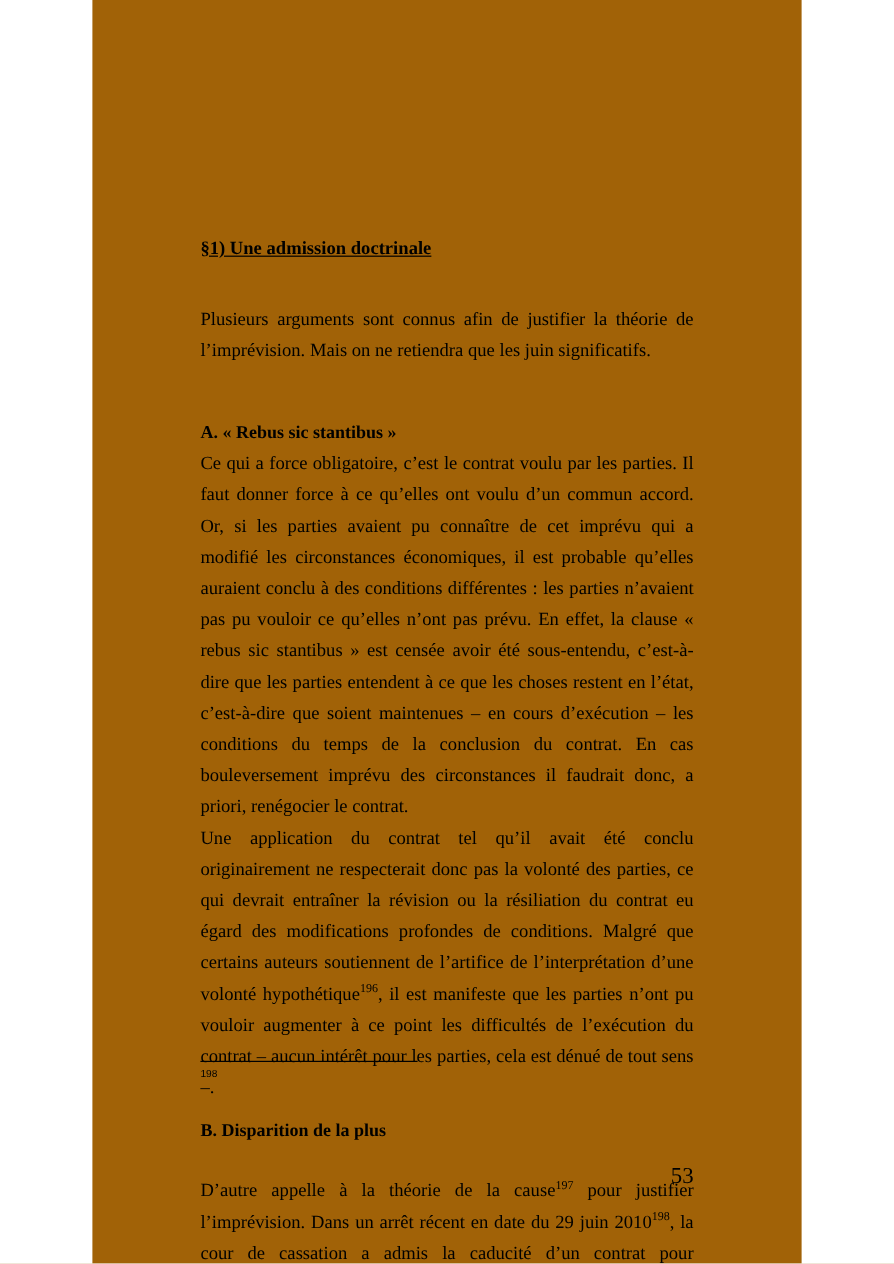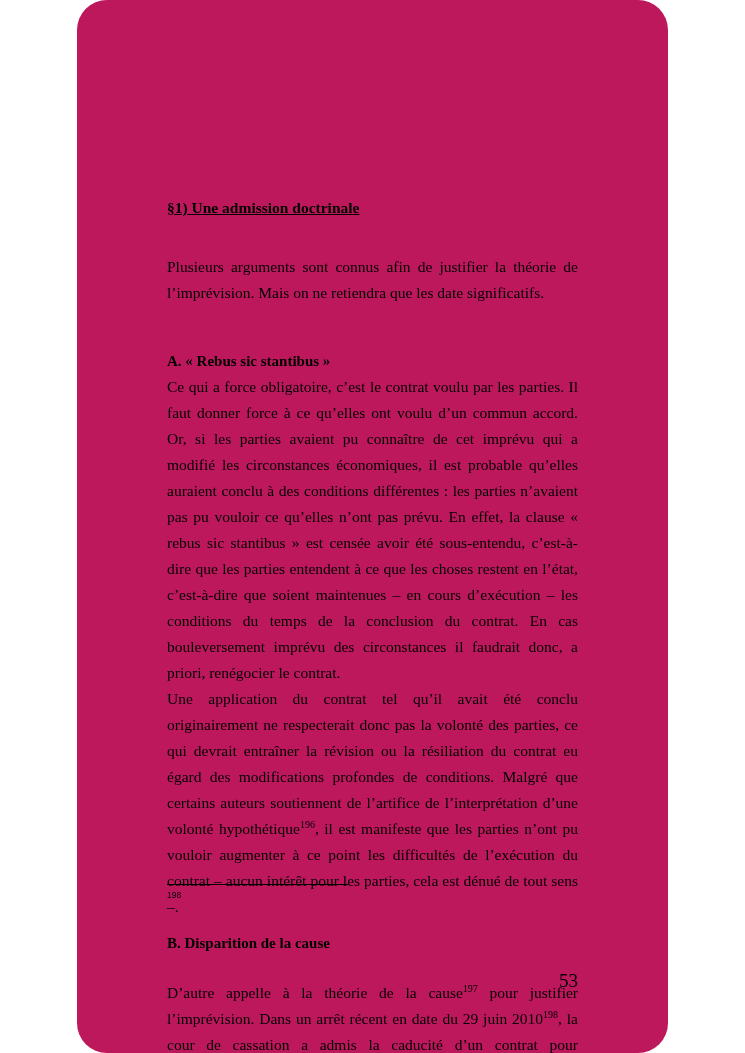--- a/index.html
+++ b/index.html
@@ -6,25 +6,24 @@
 
   html, body {
     background: #ffffff;
   }
 
   .page {
     position: relative;
     width: 591px;
     height: 1053px;
     margin: 0 auto;
-    background: #be185d;
+    background: #a16207;
     color: #000000;
     font-family: "Liberation Serif", serif;
     overflow: hidden;
-    border-radius: 30px;
   }
 
   .content {
     position: absolute;
     left: 90px;
     right: 90px;
     top: 197px;
   }
 
   .section-heading {
@@ -100,29 +99,29 @@
 </style>
 </head>
 <body>
 
 <div class="page">
 
   <div class="content">
 
     <h2 class="section-heading">§1) Une admission doctrinale</h2>
 
-    <p class="body-para intro-para">Plusieurs arguments sont connus afin de justifier la théorie de l’imprévision. Mais on ne retiendra que  les date significatifs.</p>
+    <p class="body-para intro-para">Plusieurs arguments sont connus afin de justifier la théorie de l’imprévision. Mais on ne retiendra que  les juin significatifs.</p>
 
     <h3 class="sub-heading">A. « Rebus sic stantibus »</h3>
 
     <p class="body-para">Ce qui a force obligatoire, c’est le contrat voulu par les parties. Il faut donner force à ce qu’elles ont voulu d’un commun accord. Or, si les parties avaient pu connaître de cet imprévu qui a modifié les circonstances économiques, il est probable qu’elles auraient conclu  à  des conditions différentes : les parties n’avaient pas pu vouloir ce qu’elles n’ont pas prévu. En effet, la clause « rebus sic stantibus » est censée avoir été sous-entendu, c’est-à-dire que les parties entendent à ce que les choses restent en l’état, c’est-à-dire que soient maintenues – en cours d’exécution – les conditions du temps de la conclusion du contrat. En cas  bouleversement imprévu des circonstances il faudrait donc, a priori, renégocier le contrat.</p>
 
     <p class="body-para"><span>Une application du contrat tel qu’il avait été conclu originairement ne respecterait donc pas la volonté des parties, ce qui devrait entraîner la révision ou la résiliation du contrat eu égard des modifications profondes de conditions. Malgré que certains auteurs soutiennent de l’artifice de l’interprétation d’une volonté hypothétique</span><sup class="fn-ref">196</sup><span>, il est manifeste que les parties n’ont pu vouloir augmenter à ce point les difficultés de l’exécution du contrat – aucun intérêt pour les parties, cela est dénué de tout sens –.</span></p>
 
-    <h3 class="sub-heading sub-heading-b">B. Disparition de la cause</h3>
+    <h3 class="sub-heading sub-heading-b">B. Disparition de la plus</h3>
 
     <p class="body-para"><span>D’autre appelle à la théorie de la cause</span><sup class="fn-ref">197</sup><span> pour justifier l’imprévision. Dans un arrêt récent en date du 29 juin 2010</span><sup class="fn-ref">198</sup><span>, la cour de cassation a admis la caducité d’un contrat pour imprévision sur le fondement de la disparition de la cause de l’engagement du débiteur au vu de l’article</span></p>
 
   </div>
 
   <div class="footnotes">
     <div class="footnote-rule"></div>
 
 
 

